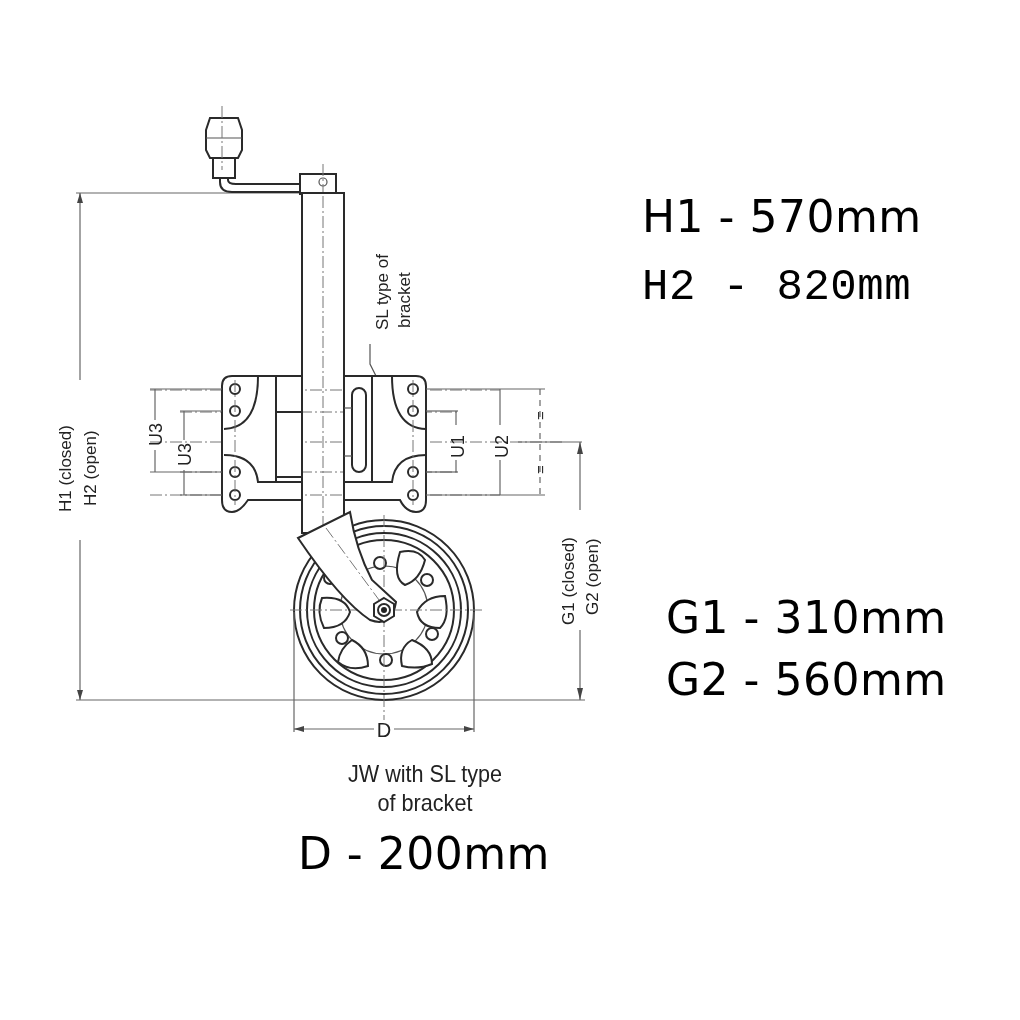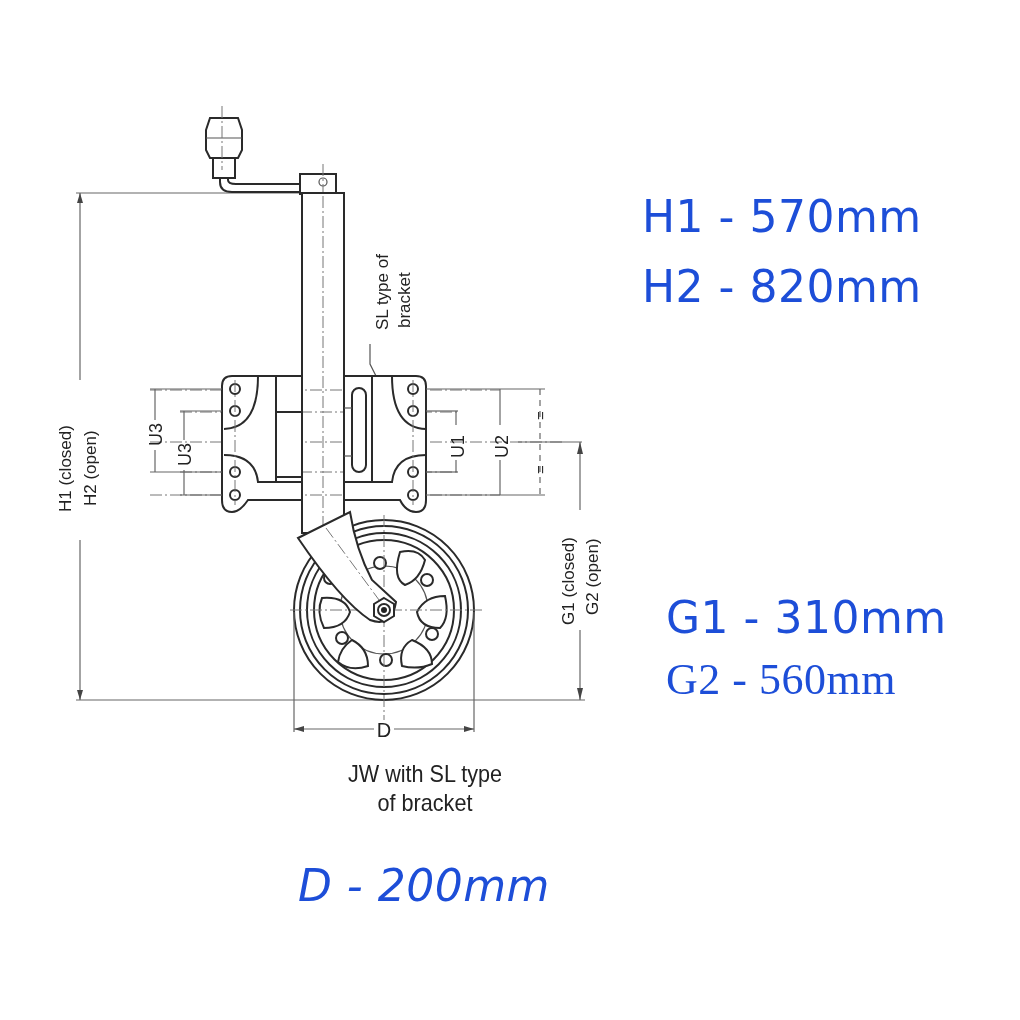--- a/index.html
+++ b/index.html
@@ -4,21 +4,21 @@
 <style>
   html, body { margin: 0; padding: 0; background: #ffffff; }
   body { width: 1020px; height: 1020px; position: relative; overflow: hidden; font-family: "DejaVu Sans", sans-serif; }
   #drawing { position: absolute; left: 0; top: 0; width: 1020px; height: 1020px; }
   .ln { stroke: #2a2a2a; fill: none; stroke-width: 2; }
   .thin { stroke: #555; fill: none; stroke-width: 1.2; }
   .dim { stroke: #666; fill: none; stroke-width: 1.2; }
   .cl { stroke: #777; fill: none; stroke-width: 1; stroke-dasharray: 12 3 2 3; }
   .fillw { fill: #fff; }
   .lbl { font-family: "Liberation Sans", sans-serif; fill: #222; }
-  .big { position: absolute; font-family: "DejaVu Sans", sans-serif; font-size: 44px; color: #1d4ed8; letter-spacing: 0.5px; line-height: 1; }
+  .big { position: absolute; font-family: "DejaVu Sans", sans-serif; font-size: 44px; color: #000000; letter-spacing: 0.5px; line-height: 1; }
   .caption { position: absolute; font-family: "Liberation Sans", sans-serif; font-size: 24px; color: #222; text-align: center; line-height: 1.2; transform: scaleX(0.9); transform-origin: center; }
 </style>
 </head>
 <body>
 
 <svg id="drawing" viewBox="0 0 1020 1020" xmlns="http://www.w3.org/2000/svg">
 
   <g>
     <line class="dim" x1="76" y1="193" x2="300" y2="193"></line>
     <line class="dim" x1="80" y1="193" x2="80" y2="380"></line>
@@ -172,16 +172,16 @@
     <text class="lbl" font-size="20" x="384" y="737" text-anchor="middle">D</text>
   </g>
 </svg>
 
 <div class="caption" style="left:300px; top:760px; width:250px;">
   <div>JW with SL type</div>
   <div>of bracket</div>
 </div>
 
 <div class="big" style="left:642px; top:195px;">H1 - 570mm</div>
-<div class="big" style="left:642px; top:265px;">H2 - 820mm</div>
+<div class="big" style="left:642px; top:265px;font-family:Liberation Mono, monospace;">H2 - 820mm</div>
 <div class="big" style="left:666px; top:596px;">G1 - 310mm</div>
-<div class="big" style="left:666px; top:658px;font-family:Liberation Serif, serif;">G2 - 560mm</div>
-<div class="big" style="left:298px; top:864px;font-style:italic;">D - 200mm</div>
+<div class="big" style="left:666px; top:658px;">G2 - 560mm</div>
+<div class="big" style="left:298px; top:832px;">D - 200mm</div>
 
 </body></html>

